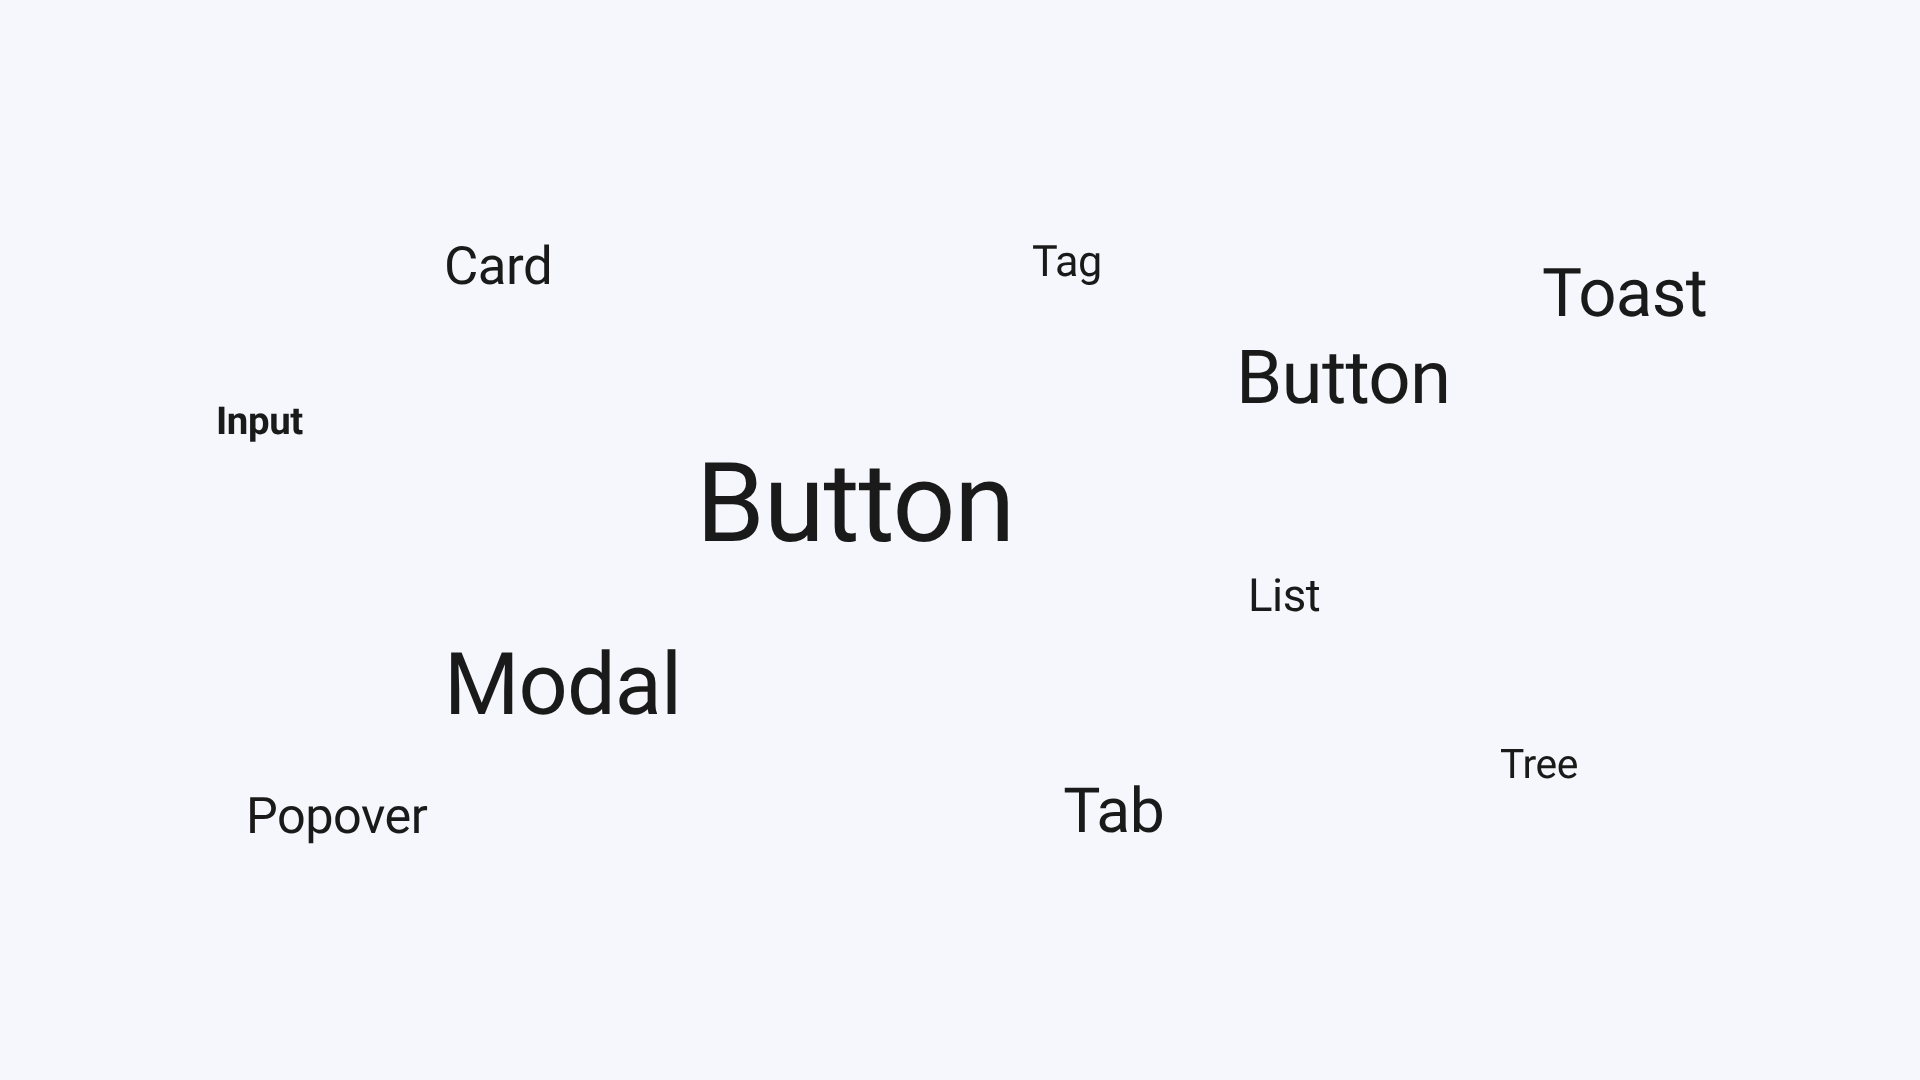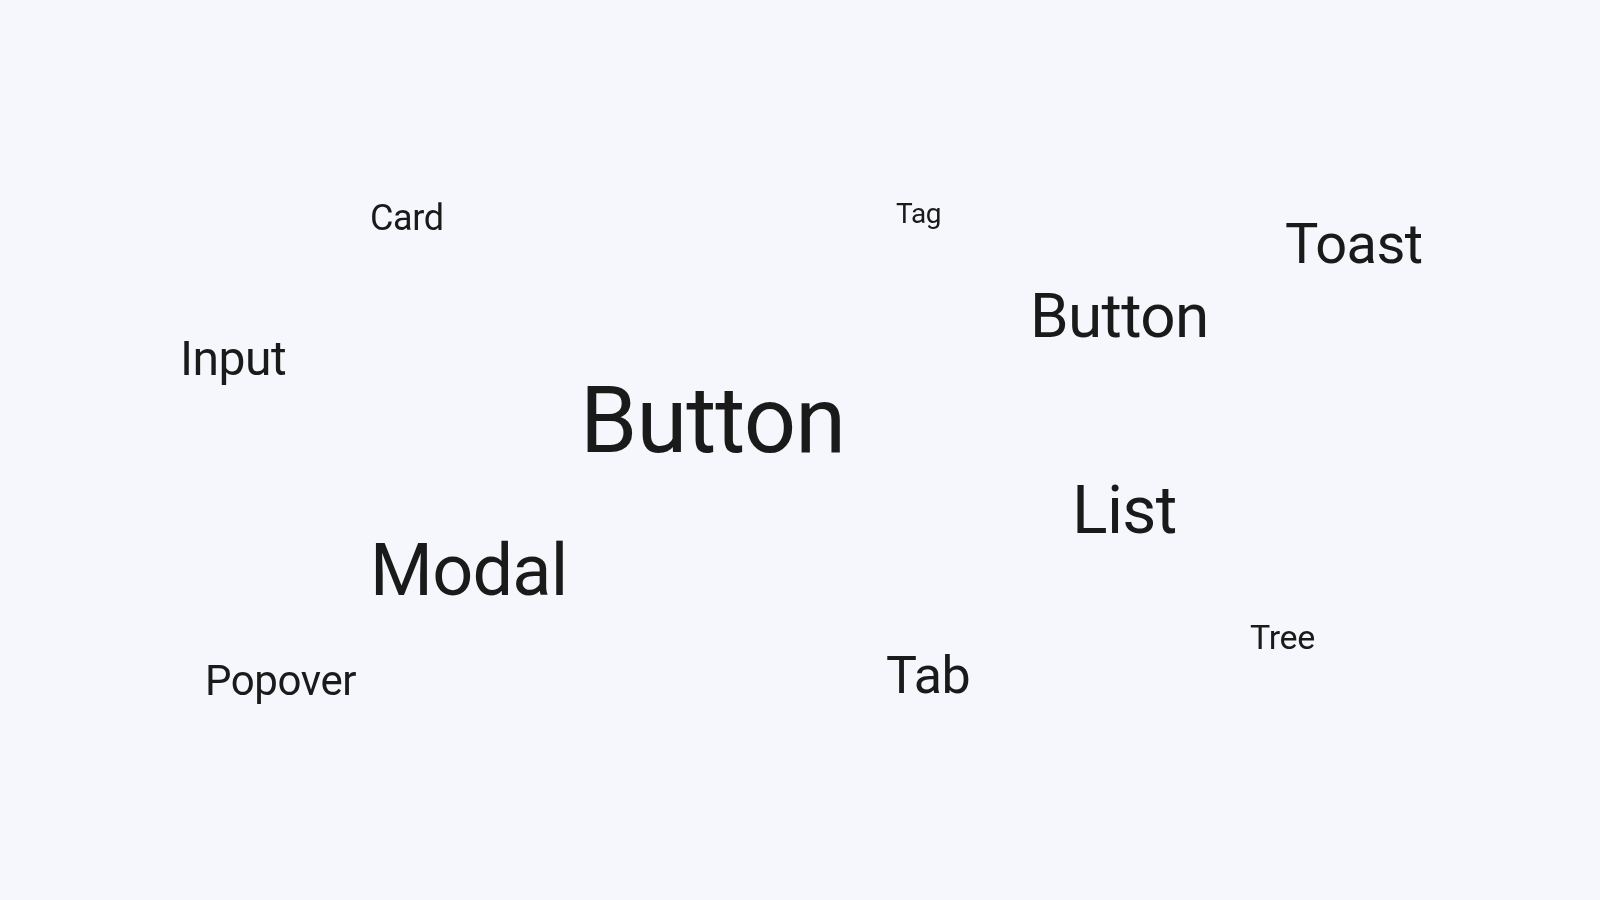--- a/index.html
+++ b/index.html
@@ -16,27 +16,27 @@
       overflow: hidden;
       color: #1a1a1a;
     }
     .word {
       position: absolute;
       font-weight: 400;
       letter-spacing: -0.01em;
       white-space: nowrap;
       line-height: 1;
     }
-    .w-card    { left: 370px;  top: 200px; font-size: 36px; text-align: right; }
-    .w-tag     { left: 860px;  top: 200px; font-size: 28px; margin-left: 36px; }
+    .w-card    { left: 370px;  top: 200px; font-size: 44px; text-align: right; }
+    .w-tag     { left: 860px;  top: 200px; font-size: 36px; }
     .w-toast   { left: 1285px; top: 216px; font-size: 56px; }
     .w-modal   { left: 1030px; top: 285px; font-size: 62px; }
-    .w-input   { left: 180px;  top: 335px; font-size: 48px; }
+    .w-input   { left: 180px;  top: 335px; font-size: 32px; font-weight: bold; }
     .w-button  { left: 580px;  top: 375px; font-size: 92px; }
-    .w-list    { left: 1040px; top: 478px; font-size: 66px; margin-left: 32px; }
+    .w-list    { left: 1040px; top: 478px; font-size: 38px; }
     .w-icon    { left: 370px;  top: 535px; font-size: 72px; }
     .w-tree    { left: 1250px; top: 620px; font-size: 34px; }
     .w-tab     { left: 886px;  top: 650px; font-size: 52px; }
     .w-popover { left: 205px;  top: 660px; font-size: 42px; }
   </style>
 </head>
 <body>
 
 <div class="word w-card">Card</div>
 <div class="word w-tag">Tag</div>

